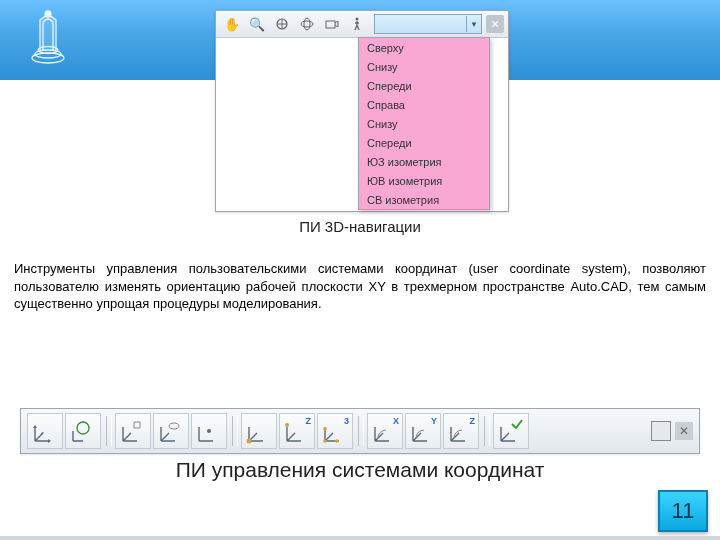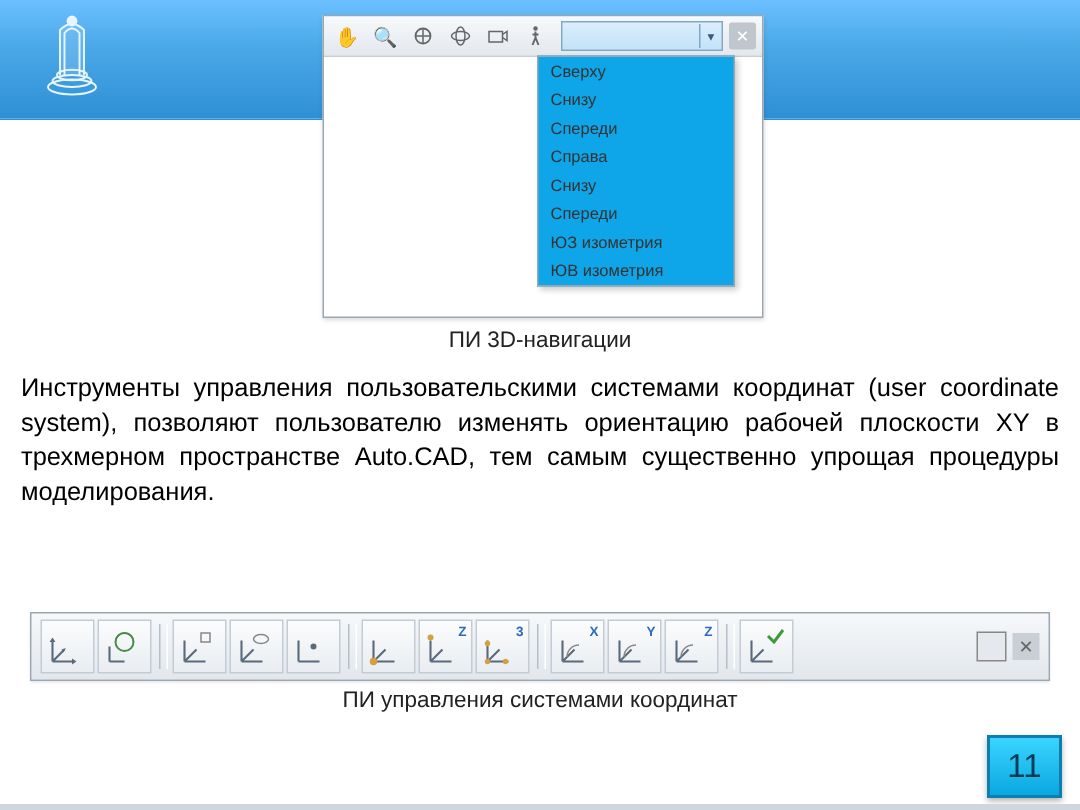--- a/index.html
+++ b/index.html
@@ -6,33 +6,33 @@
 .header-band{position:absolute;top:0;left:0;right:0;height:80px;background:linear-gradient(to bottom,#6cc0ff 0%,#4aa8e8 40%,#2e8fd4 100%)}
 .header-band::after{content:"";position:absolute;left:0;right:0;bottom:-8px;height:8px;background:#fff;border-top:1px solid #2e8fd4}
 .logo{position:absolute;top:8px;left:28px;width:40px;height:60px}
 .logo svg{width:100%;height:100%}
 .panel{position:absolute;top:10px;left:215px;width:292px;height:200px;background:#fff;border:1px solid #9aa7b2;box-shadow:0 1px 3px rgba(0,0,0,.15)}
 .toolbar{height:26px;background:linear-gradient(#f7f9fb,#e3e8ee);border-bottom:1px solid #c4ccd4;display:flex;align-items:center;padding:0 4px}
 .tool-btn{width:22px;height:20px;display:flex;align-items:center;justify-content:center;color:#555;font-size:13px;border:1px solid transparent;border-radius:2px;margin-right:1px}
 .dropdown-area{flex:1;height:18px;background:linear-gradient(#dbeefc,#c3e2f7);border:1px solid #7fa8c7;margin-left:4px;position:relative;display:flex;align-items:center}
 .dropdown-chev{width:14px;height:16px;border-left:1px solid #7fa8c7;margin-left:auto;display:flex;align-items:center;justify-content:center;color:#3a5a7a;font-size:9px}
 .close-x{width:18px;height:18px;background:#bfc6cc;color:#fff;font-size:11px;display:flex;align-items:center;justify-content:center;margin-left:4px;border-radius:2px}
-.dropdown-list{position:absolute;top:26px;right:18px;width:130px;background:#0ea5e9;border:1px solid #9aa7b2;box-shadow:2px 2px 4px rgba(0,0,0,.2);z-index:5}
+.dropdown-list{position:absolute;top:26px;right:18px;width:130px;background:#f9a8d4;border:1px solid #9aa7b2;box-shadow:2px 2px 4px rgba(0,0,0,.2);z-index:5}
 .dropdown-list .item{padding:2px 8px;font-size:11px;color:#333;height:15px;display:flex;align-items:center}
 .caption1{position:absolute;top:218px;left:0;right:0;text-align:center;font-size:15px;color:#222}
-.body-text{position:absolute;top:248px;left:14px;right:14px;font-size:17px;line-height:1.35;text-align:justify;color:#000}
+.body-text{position:absolute;top:260px;left:14px;right:14px;font-size:13px;line-height:1.35;text-align:justify;color:#000}
 .ucs-bar{position:absolute;top:408px;left:20px;right:20px;height:44px;background:linear-gradient(#f6f8fa,#e2e7ec);border:1px solid #9aa7b2;display:flex;align-items:center;padding:0 6px;box-shadow:0 1px 2px rgba(0,0,0,.1)}
 .ucs-btn{width:34px;height:34px;background:linear-gradient(#fbfcfd,#e9edf1);border:1px solid #c3ccd4;margin-right:2px;display:flex;align-items:center;justify-content:center;position:relative}
 .ucs-btn svg{width:26px;height:26px}
 .sub-letter{position:absolute;top:2px;right:3px;font-size:9px;font-weight:bold;color:#2a6abf}
 .sep{width:4px;height:30px;border-left:1px solid #b6bec6;border-right:1px solid #fff;margin:0 3px}
 .ucs-end{margin-left:auto;display:flex;align-items:center}
 .ucs-square{width:18px;height:18px;border:1px solid #888;background:#e5e9ed;margin-right:4px}
 .ucs-x{width:18px;height:18px;background:#c9cfd5;color:#666;display:flex;align-items:center;justify-content:center;font-size:12px}
-.caption2{position:absolute;top:458px;left:0;right:0;text-align:center;font-size:15px;color:#222}
+.caption2{position:absolute;top:458px;left:0;right:0;text-align:center;font-size:21px;color:#222}
 .page-num{position:absolute;bottom:8px;right:12px;width:46px;height:38px;background:linear-gradient(#3ad4ff,#0aa8e0);border:2px solid #0a7fb0;display:flex;align-items:center;justify-content:center;font-weight:normal;font-size:22px;color:#003a55;box-shadow:0 2px 4px rgba(0,0,0,.3)}
 .footer-line{position:absolute;bottom:0;left:0;right:0;height:4px;background:#d0d6dc}
 </style>
 </head>
 <body>
 
 <div class="header-band"></div>
 
 <div class="logo">
 <svg viewBox="0 0 40 60">
@@ -82,20 +82,21 @@
   </div>
   <div class="dropdown-list">
     <div class="item">Сверху</div>
     <div class="item">Снизу</div>
     <div class="item">Спереди</div>
     <div class="item">Справа</div>
     <div class="item">Снизу</div>
     <div class="item">Спереди</div>
     <div class="item">ЮЗ изометрия</div>
     <div class="item">ЮВ изометрия</div>
+    <div class="item">СВ изометрия</div>
   </div>
 </div>
 
 <div class="caption1">ПИ 3D-навигации</div>
 
 <div class="body-text">Инструменты управления пользовательскими системами координат (user coordinate system), позволяют пользователю изменять ориентацию рабочей плоскости XY в трехмерном пространстве Auto.CAD, тем самым существенно упрощая процедуры моделирования.</div>
 
 <div class="ucs-bar">
   <div class="ucs-btn">
       <svg viewBox="0 0 26 26">

